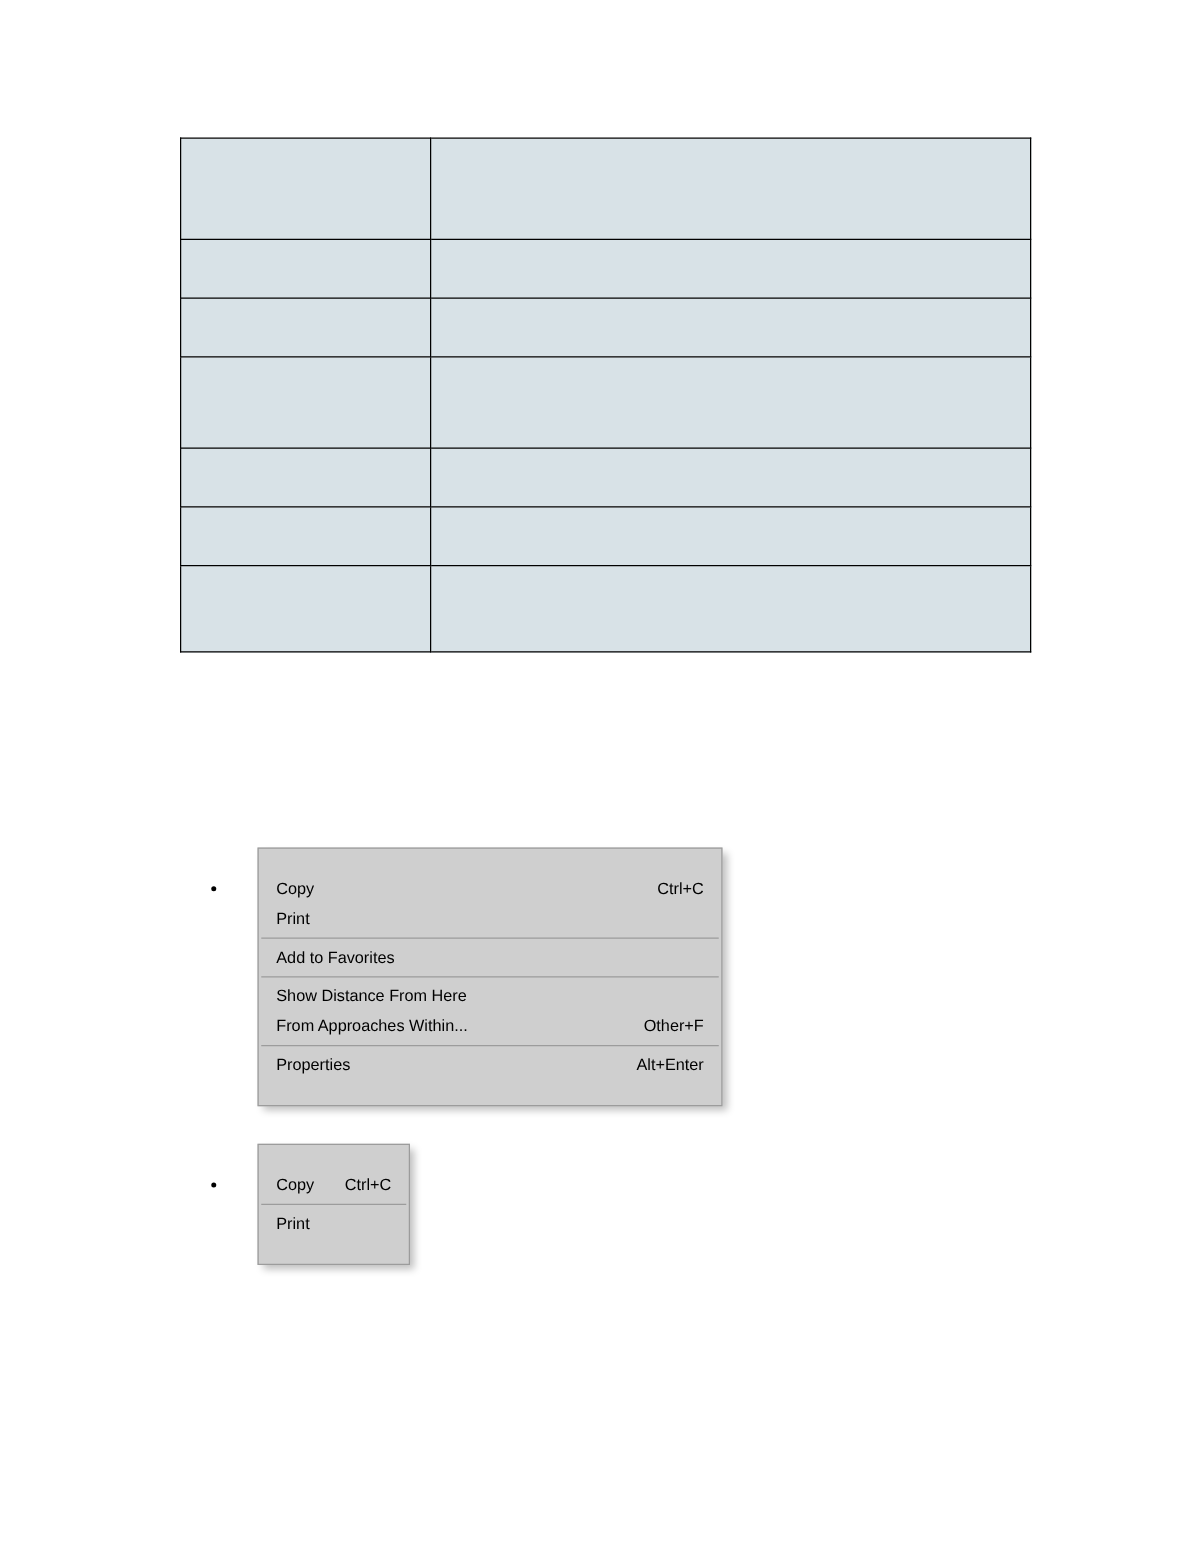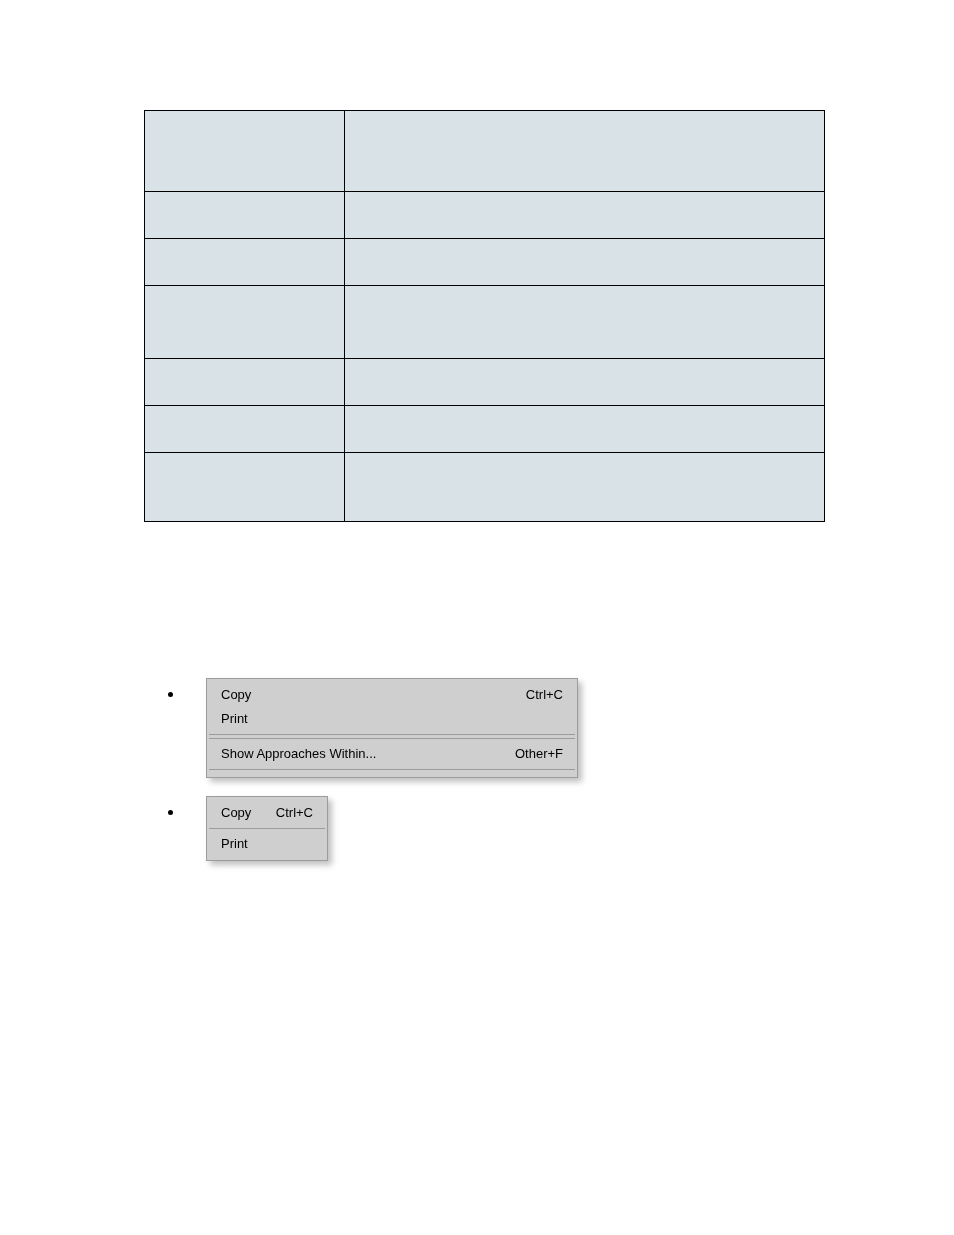--- a/index.html
+++ b/index.html
@@ -52,22 +52,22 @@
 
   
   .ctxmenu {
     background: #cfcfcf;
     border: 1px solid #9c9c9c;
     box-shadow: 4px 4px 6px rgba(0,0,0,0.25);
     font-family: Tahoma, Arial, sans-serif;
     font-size: 13px;
     color: #000;
     width: 370px;
-    margin: 6px 0 18px 22px;
-    padding: 4px 0;
+    margin: 6px 0 30px 22px;
+    padding: 20px 0;
   }
   .ctxmenu.small {
     width: 120px;
   }
   .ctxmenu .item {
     display: flex;
     justify-content: space-between;
     padding: 3px 14px;
     line-height: 18px;
     white-space: nowrap;
@@ -123,26 +123,38 @@
       <div class="ctxmenu">
           <div class="item">
             <span>Copy</span>
             <span>Ctrl+C</span>
           </div>
           <div class="item">
             <span>Print</span>
             <span></span>
           </div>
           <div class="sep"></div>
+          <div class="item">
+            <span>Add to Favorites</span>
+            <span></span>
+          </div>
           <div class="sep"></div>
           <div class="item">
-            <span>Show Approaches Within...</span>
+            <span>Show Distance From Here</span>
+            <span></span>
+          </div>
+          <div class="item">
+            <span>From Approaches Within...</span>
             <span>Other+F</span>
           </div>
           <div class="sep"></div>
+          <div class="item">
+            <span>Properties</span>
+            <span>Alt+Enter</span>
+          </div>
         </div>
     </li>
     <li>
       <div class="ctxmenu small">
           <div class="item">
             <span>Copy</span>
             <span>Ctrl+C</span>
           </div>
           <div class="sep"></div>
           <div class="item">

